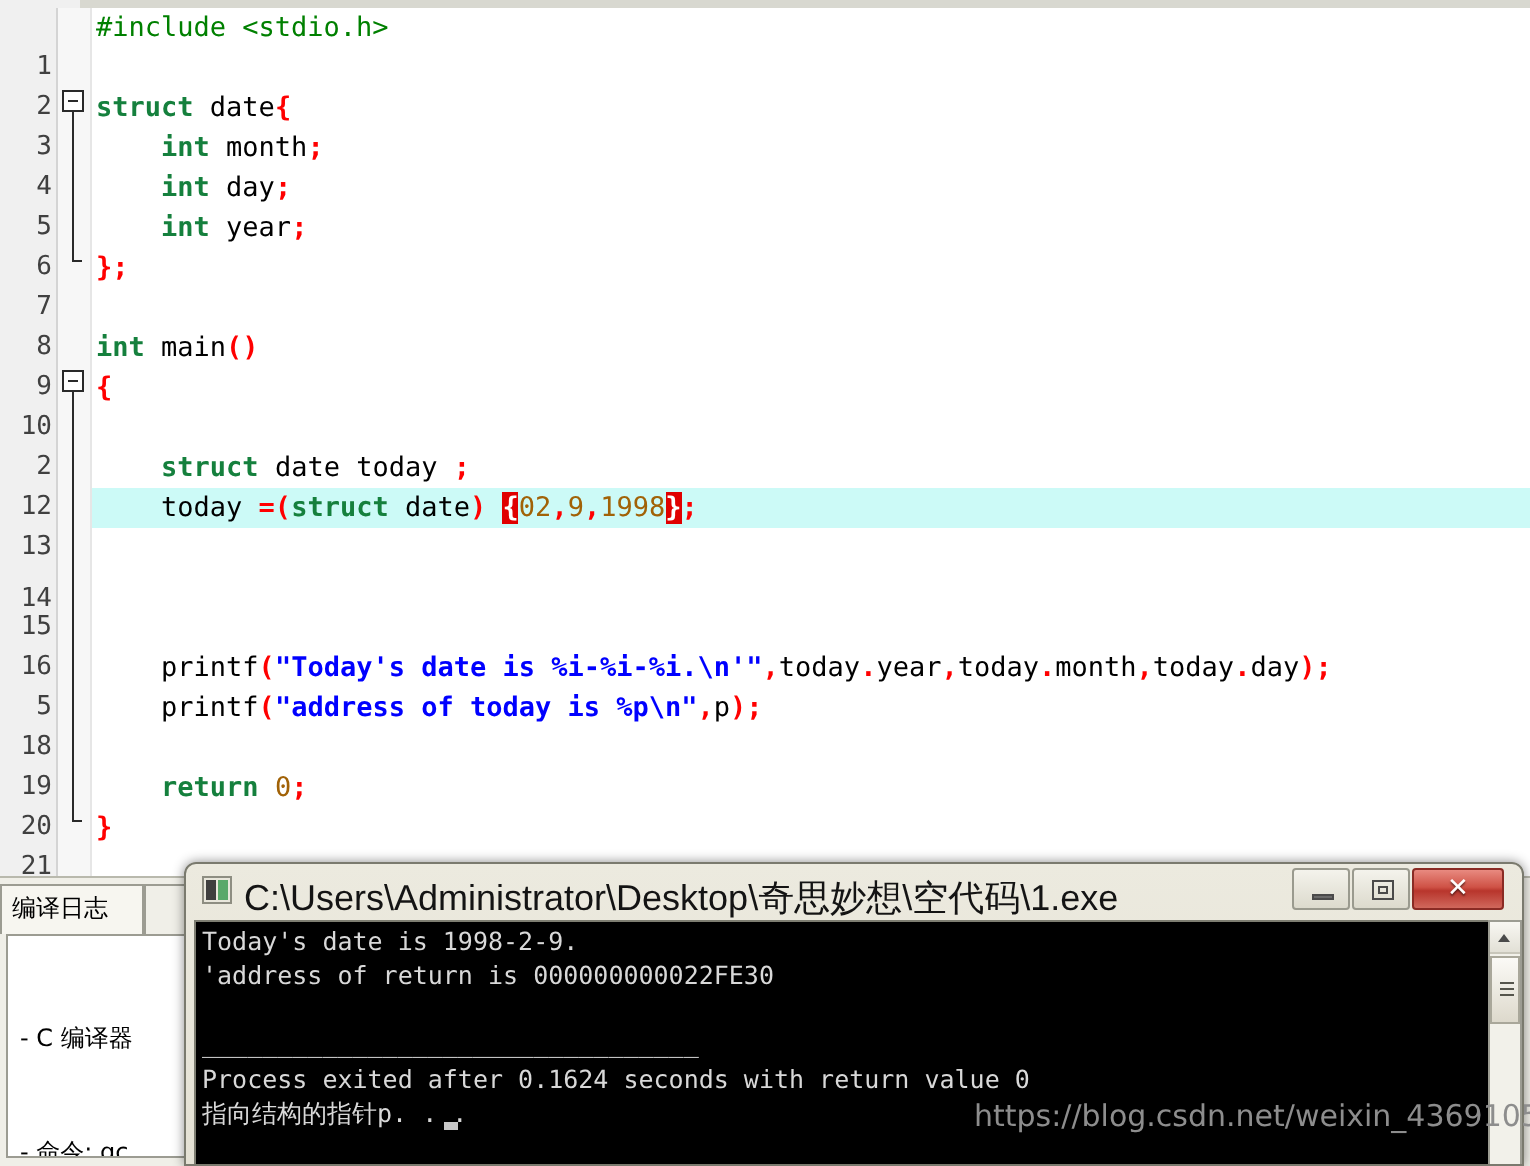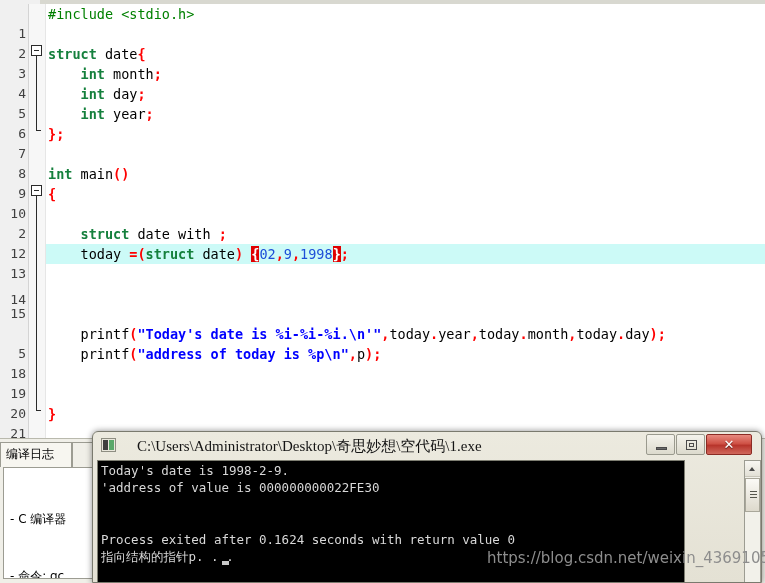--- a/index.html
+++ b/index.html
@@ -68,21 +68,21 @@
     line-height: 20px;
     color: #000000;
     padding-left: 2px;
     padding-right: 4px;
   }
 
   
   .kw   { color: #15803d; font-weight: bold; }
   .pre  { color: #008000; }
   .str  { color: #0000ff; font-weight: bold; }
-  .num  { color: #1d4ed8; margin-top: 18px; }
+  .num  { color: #a16207; margin-top: 18px; }
   .punc { color: #ff0000; font-weight: bold; }
   .op   { color: #ff0000; font-weight: bold; }
   .cmt  { color: #3399ff; font-style: italic; font-family: "DejaVu Sans", sans-serif; font-weight: bold;}
   .id   { color: #000000; }
   .brmatch { background: #e00000; color: #ffffff; font-weight: bold; }
 
   
   .fold-box {
     position: absolute; width: 11px; height: 11px;
     border: 1px solid #2a2a2a; background: #ffffff;
@@ -154,23 +154,23 @@
     position: absolute; left: 8px; top: 6px; width: 15px; height: 14px;
     background: #e9e7dc; border: 1px solid #8e8e82;
   }
   .console-icon::before {
     content: ""; position: absolute; left: 1px; top: 1px; width: 5px; height: 10px; background: #3f3f3f;
   }
   .console-icon::after {
     content: ""; position: absolute; left: 7px; top: 1px; width: 5px; height: 10px; background: #5aa86a;
   }
   .console-title {
-    position: absolute; left: 44px; top: 5px;
-    font-family: Liberation Serif, serif;
-    font-size: 15px; color: #141414;
+    position: absolute; left: 29px; top: 5px;
+    font-family: Liberation Sans, sans-serif;
+    font-size: 18px; color: #141414;
     white-space: nowrap;
   }
   .winbtn {
     position: absolute; top: 2px; height: 21px;
     border: 1px solid #9a9a8e;
     border-radius: 2px;
   }
   .winbtn.min { left: 553px; width: 29px; background: linear-gradient(to bottom, #f4f3ec, #dcdacd); }
   .winbtn.max { left: 583px; width: 29px; background: linear-gradient(to bottom, #f4f3ec, #dcdacd); }
   .winbtn.close {
@@ -193,21 +193,21 @@
   .max-box {
     position: absolute; left: 9px; top: 5px; width: 11px; height: 10px;
     border: 1px solid #4a4a4a;
   }
   .max-box::before {
     content: ""; position: absolute; left: 2px; top: 2px; right: 2px; bottom: 2px;
     border: 1px solid #4a4a4a;
   }
 
   .console-body {
-    position: absolute; left: 4px; top: 28px; width: 588px; height: 124px;
+    position: absolute; left: 4px; top: 28px; width: 662px; height: 124px;
     background: #000000;
     border: 1px solid #7e7e72;
     overflow: hidden;
   }
   .console-text {
     position: absolute; left: 3px; top: 2px;
     font-family: "DejaVu Sans Mono", monospace;
     font-size: 12.5px;
     line-height: 17px;
     color: #d8d8d8;
@@ -305,47 +305,52 @@
     <div class="line" style="top:180px">
       <span class="lnum">10</span>
       <span class="code"><span class="punc">{</span></span>
     </div>
     <div class="line" style="top:200px">
       <span class="lnum">2</span>
       <span class="code"></span>
     </div>
     <div class="line" style="top:220px">
       <span class="lnum">12</span>
-      <span class="code">    <span class="kw">struct</span> <span class="id">date with</span> <span class="punc">;</span></span>
+      <span class="code">    <span class="kw">struct</span> <span class="id">date today</span> <span class="punc">;</span></span>
     </div>
     <div class="line hl" style="top:240px">
       <span class="lnum">13</span>
       <span class="code" style="width:719px">    <span class="id">today</span> <span class="op">=(</span><span class="kw">struct</span> <span class="id">date</span><span class="op">)</span> <span class="brmatch">{</span><span class="num">02</span><span class="punc">,</span><span class="num">9</span><span class="punc">,</span><span class="num">1998</span><span class="brmatch">}</span><span class="punc">;</span></span>
     </div>
     <div class="line" style="top:266px">
       <span class="lnum">14</span>
       <span class="code"></span>
     </div>
     <div class="line" style="top:280px">
       <span class="lnum">15</span>
     </div>
+    <div class="line" style="top:300px">
+      <span class="lnum">16</span>
+      <span class="code"></span>
+    </div>
     <div class="line" style="top:320px">
       <span class="lnum">5</span>
       <span class="code">    <span class="id">printf</span><span class="punc">(</span><span class="str">"Today's date is %i-%i-%i.\n'"</span><span class="punc">,</span><span class="id">today</span><span class="punc">.</span><span class="id">year</span><span class="punc">,</span><span class="id">today</span><span class="punc">.</span><span class="id">month</span><span class="punc">,</span><span class="id">today</span><span class="punc">.</span><span class="id">day</span><span class="punc">);</span></span>
     </div>
     <div class="line" style="top:340px">
       <span class="lnum">18</span>
       <span class="code">    <span class="id">printf</span><span class="punc">(</span><span class="str">"address of today is %p\n"</span><span class="punc">,</span><span class="id">p</span><span class="punc">);</span></span>
     </div>
     <div class="line" style="top:360px">
       <span class="lnum">19</span>
       <span class="code"></span>
     </div>
     <div class="line" style="top:380px">
       <span class="lnum">20</span>
+      <span class="code">    <span class="kw">return</span> <span class="num">0</span><span class="punc">;</span></span>
     </div>
     <div class="line" style="top:400px">
       <span class="lnum">21</span>
       <span class="code"><span class="punc">}</span></span>
     </div>
 
     <div class="fold-box" style="left:31px; top:41px;"></div>
     <div class="fold-line" style="left:36px; top:52px; height:74px;"></div>
     <div class="fold-foot" style="left:36px; top:126px;"></div>
 
@@ -384,21 +389,22 @@
       <div class="winbtn max">
         <div class="max-box"></div>
       </div>
       <div class="winbtn close">
         <div class="glyph">✕</div>
       </div>
     </div>
 
     <div class="console-body">
       <div class="console-text" style="top:1px">Today's date is 1998-2-9.</div>
-      <div class="console-text" style="top:18px">'address of value is 000000000022FE30</div>
+      <div class="console-text" style="top:18px">'address of return is 000000000022FE30</div>
+      <div class="console-text" style="top:52px">_________________________________</div>
       <div class="console-text" style="top:70px">Process exited after 0.1624 seconds with return value 0</div>
       <div class="console-text" style="top:87px">指向结构的指针p. . .</div>
       <div class="console-cursor" style="left:124px; top:100px;"></div>
     </div>
 
     <div class="cscroll">
       <div class="cscroll-up"></div>
       <div class="cscroll-thumb">
         <div class="cscroll-grip">
             <i></i>

